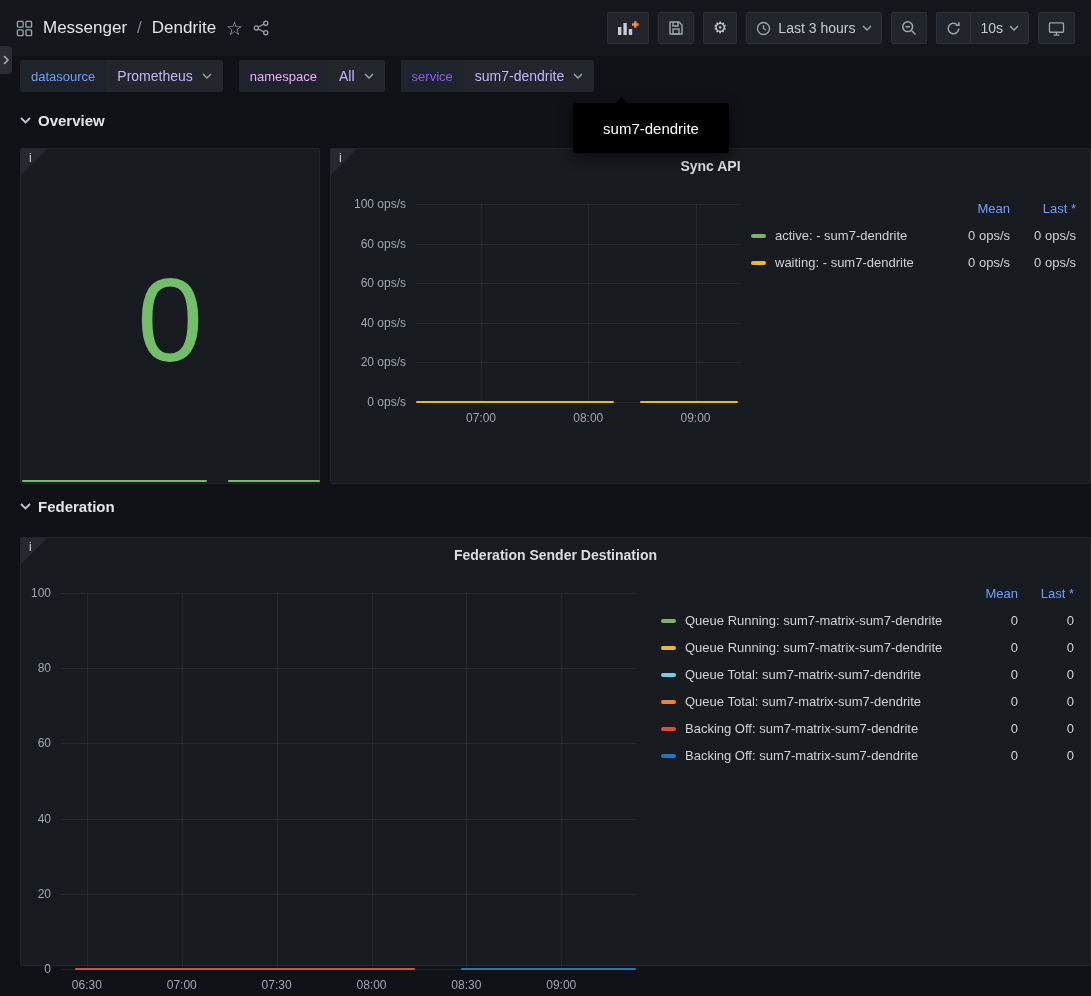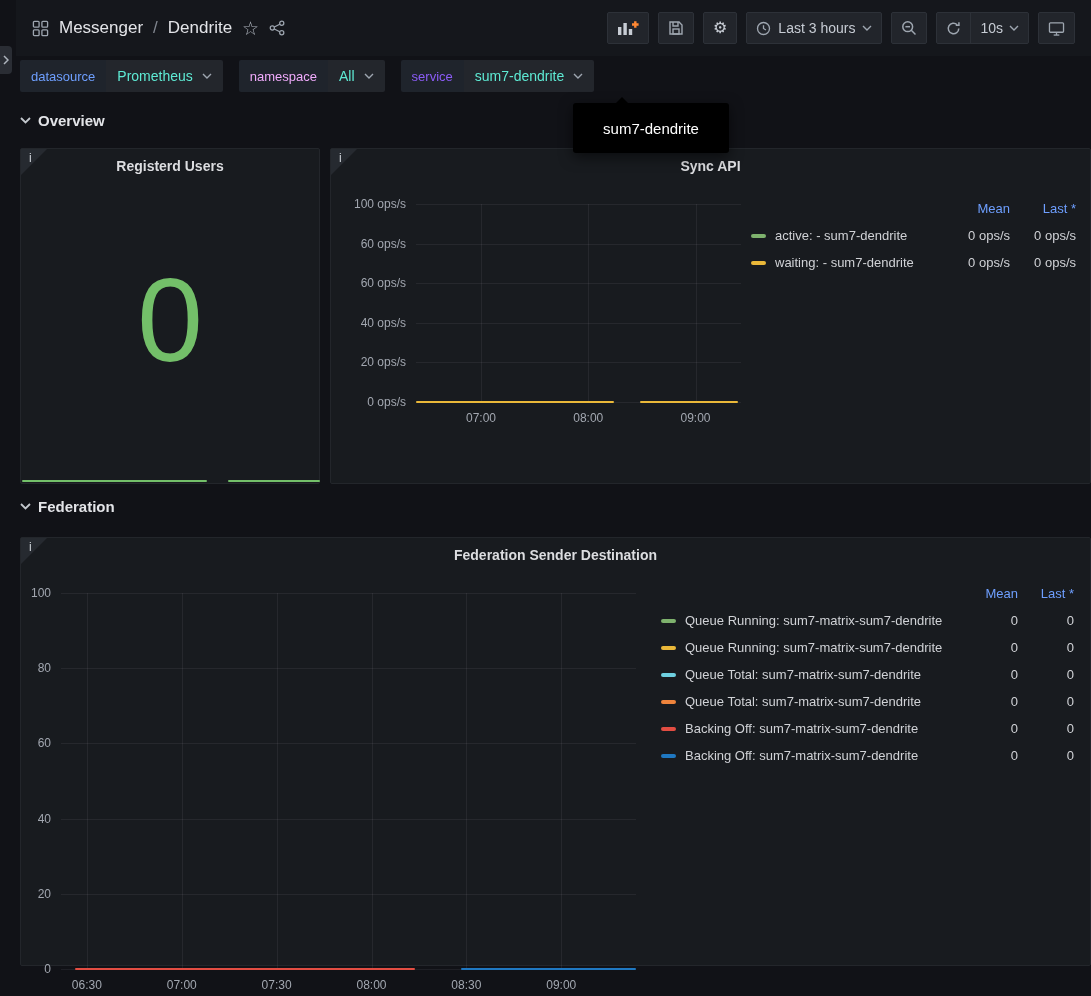--- a/index.html
+++ b/index.html
@@ -8,21 +8,21 @@
     background:#111217;
     color:#d8d9da;
     font-family:"Liberation Sans", sans-serif;
     position:relative;
     overflow:hidden;
   }
   .app { position:absolute; inset:0; }
 
   
   .header {
-    position:absolute; top:0; left:16px; right:0; height:56px;
+    position:absolute; top:0; left:0; right:0; height:56px;
     background:#15171c;
     display:flex; align-items:center; justify-content:space-between;
     padding:0 16px;
   }
   .header-left { display:flex; align-items:center; gap:10px; }
   .hicon { color:#9ea6b0; display:inline-flex; align-items:center; justify-content:center; cursor:pointer; }
   .crumb { font-size:17px; color:#e3e4e8; font-weight:500; cursor:pointer; }
   .crumb-sep { font-size:17px; color:#81868f; }
   .star-glyph { font-size:19px; color:#aeb4bd; cursor:pointer; line-height:1; }
   .header-right { display:flex; align-items:center; gap:9px; }
@@ -47,21 +47,21 @@
 
   
   .var-bar { position:absolute; top:60px; left:20px; display:flex; gap:16px; }
   .var { display:flex; height:32px; border-radius:2px; overflow:hidden; }
   .var-label {
     display:flex; align-items:center; padding:0 11px;
     background:#1f242c; color:#6e9fff; font-size:13px; font-weight:500;
   }
   .var-value {
     display:flex; align-items:center; gap:9px; padding:0 11px;
-    background:#23262c; color:#5eead4; font-size:14px; cursor:pointer;
+    background:#23262c; color:#c4b5fd; font-size:14px; cursor:pointer;
   }
 
   
   .tooltip {
     position:absolute; left:573px; top:103px; width:156px; height:50px;
     background:#000; color:#fff; border-radius:3px; z-index:20;
     display:flex; align-items:center; justify-content:center;
     font-size:15px; box-shadow:0 4px 14px rgba(0,0,0,.55);
   }
   .tooltip-arrow {
@@ -281,21 +281,20 @@
       <svg width="11" height="7" viewBox="0 0 11 7" fill="none" stroke="currentColor" stroke-width="1.8">
           <path d="M1 1l4.5 4.5L10 1"></path>
         </svg>
     </span>
     <span>Overview</span>
   </div>
 
   <section class="panel" style="left:20px; top:148px; width:300px; height:336px;">
     <div class="corner"></div>
     <span class="corner-i">i</span>
-    <div class="panel-title">Registerd Users</div>
     <div class="big-stat" style="color: rgb(115, 191, 105);">0</div>
     <div class="spark" style="left: 1px; width: 185px; background: rgb(115, 191, 105);"></div>
     <div class="spark" style="left: 207px; width: 92px; background: rgb(115, 191, 105);"></div>
   </section>
 
   <section class="panel" style="left:330px; top:148px; width:761px; height:336px;">
     <div class="corner"></div>
     <span class="corner-i">i</span>
     <div class="panel-title">Sync API</div>
 

